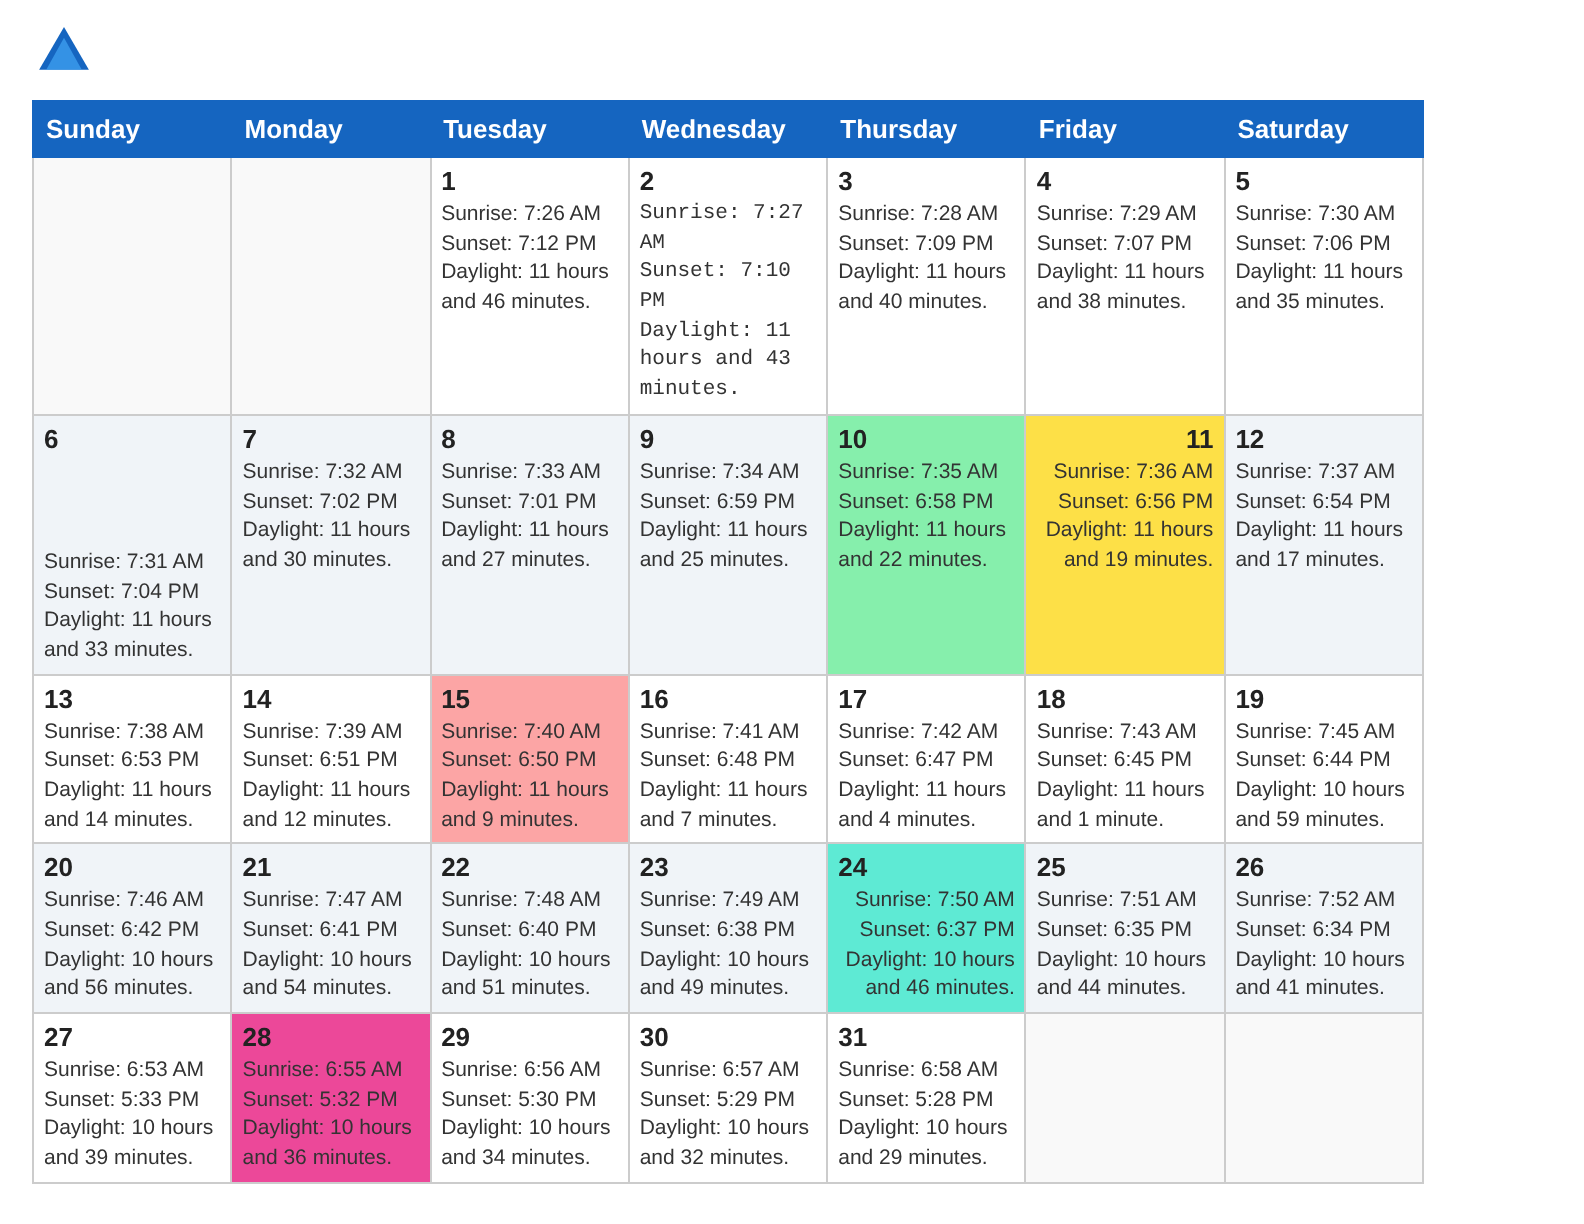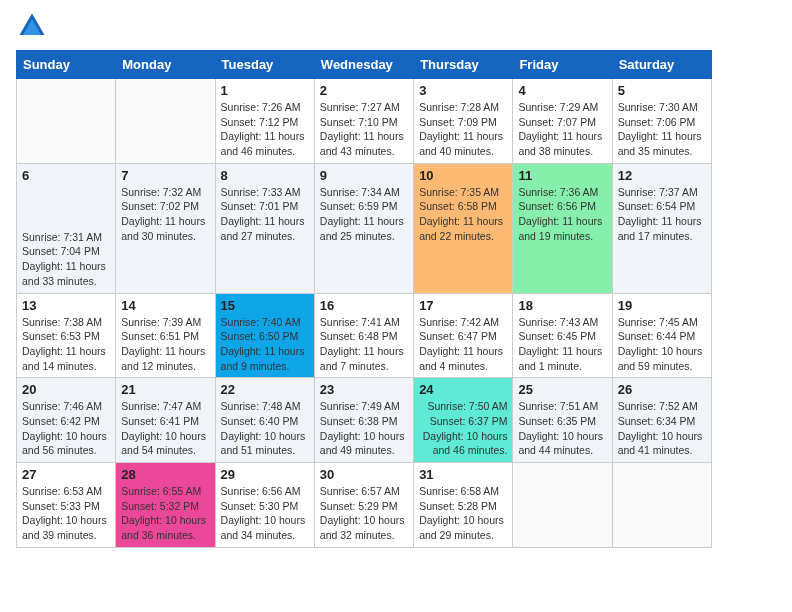--- a/index.html
+++ b/index.html
@@ -135,21 +135,21 @@
           <td class="empty-cell"></td>
           <td class="empty-cell"></td>
           <td style="background: rgb(255, 255, 255);">
             <span class="day-num">1</span>
             <div class="day-info" style="white-space: pre-line;">Sunrise: 7:26 AM
 Sunset: 7:12 PM
 Daylight: 11 hours and 46 minutes.</div>
           </td>
           <td style="background: rgb(255, 255, 255);">
             <span class="day-num">2</span>
-            <div class="day-info" style="white-space: pre-line;">Sunrise: 7:27 AM
+            <div class="day-info" style="white-space: pre-line; font-family: Liberation Mono, monospace;">Sunrise: 7:27 AM
 Sunset: 7:10 PM
 Daylight: 11 hours and 43 minutes.</div>
           </td>
           <td style="background: rgb(255, 255, 255);">
             <span class="day-num">3</span>
             <div class="day-info" style="white-space: pre-line;">Sunrise: 7:28 AM
 Sunset: 7:09 PM
 Daylight: 11 hours and 40 minutes.</div>
           </td>
           <td style="background: rgb(255, 255, 255);">
@@ -183,27 +183,27 @@
             <div class="day-info" style="white-space: pre-line;">Sunrise: 7:33 AM
 Sunset: 7:01 PM
 Daylight: 11 hours and 27 minutes.</div>
           </td>
           <td style="background: rgb(240, 244, 248);">
             <span class="day-num">9</span>
             <div class="day-info" style="white-space: pre-line;">Sunrise: 7:34 AM
 Sunset: 6:59 PM
 Daylight: 11 hours and 25 minutes.</div>
           </td>
-          <td style="background: #fdba74;">
+          <td style="background: #86efac;">
             <span class="day-num">10</span>
             <div class="day-info" style="white-space: pre-line;">Sunrise: 7:35 AM
 Sunset: 6:58 PM
 Daylight: 11 hours and 22 minutes.</div>
           </td>
-          <td style="background: #86efac;">
+          <td style="background: #fde047; text-align: right;">
             <span class="day-num">11</span>
             <div class="day-info" style="white-space: pre-line;">Sunrise: 7:36 AM
 Sunset: 6:56 PM
 Daylight: 11 hours and 19 minutes.</div>
           </td>
           <td style="background: rgb(240, 244, 248);">
             <span class="day-num">12</span>
             <div class="day-info" style="white-space: pre-line;">Sunrise: 7:37 AM
 Sunset: 6:54 PM
 Daylight: 11 hours and 17 minutes.</div>
@@ -215,21 +215,21 @@
             <div class="day-info" style="white-space: pre-line;">Sunrise: 7:38 AM
 Sunset: 6:53 PM
 Daylight: 11 hours and 14 minutes.</div>
           </td>
           <td style="background: rgb(255, 255, 255);">
             <span class="day-num">14</span>
             <div class="day-info" style="white-space: pre-line;">Sunrise: 7:39 AM
 Sunset: 6:51 PM
 Daylight: 11 hours and 12 minutes.</div>
           </td>
-          <td style="background: #0ea5e9;">
+          <td style="background: #fca5a5;">
             <span class="day-num">15</span>
             <div class="day-info" style="white-space: pre-line;">Sunrise: 7:40 AM
 Sunset: 6:50 PM
 Daylight: 11 hours and 9 minutes.</div>
           </td>
           <td style="background: rgb(255, 255, 255);">
             <span class="day-num">16</span>
             <div class="day-info" style="white-space: pre-line;">Sunrise: 7:41 AM
 Sunset: 6:48 PM
 Daylight: 11 hours and 7 minutes.</div>

